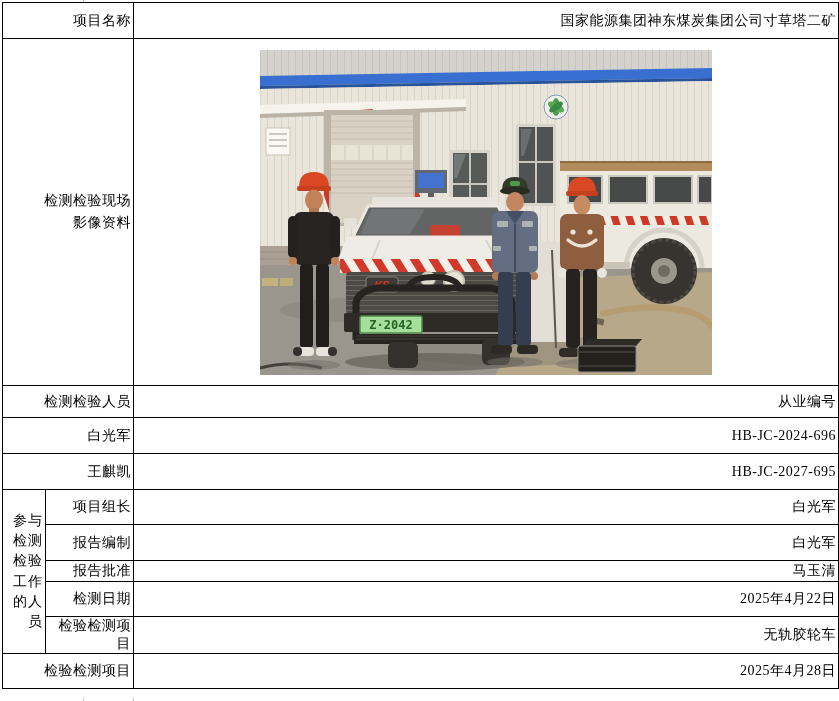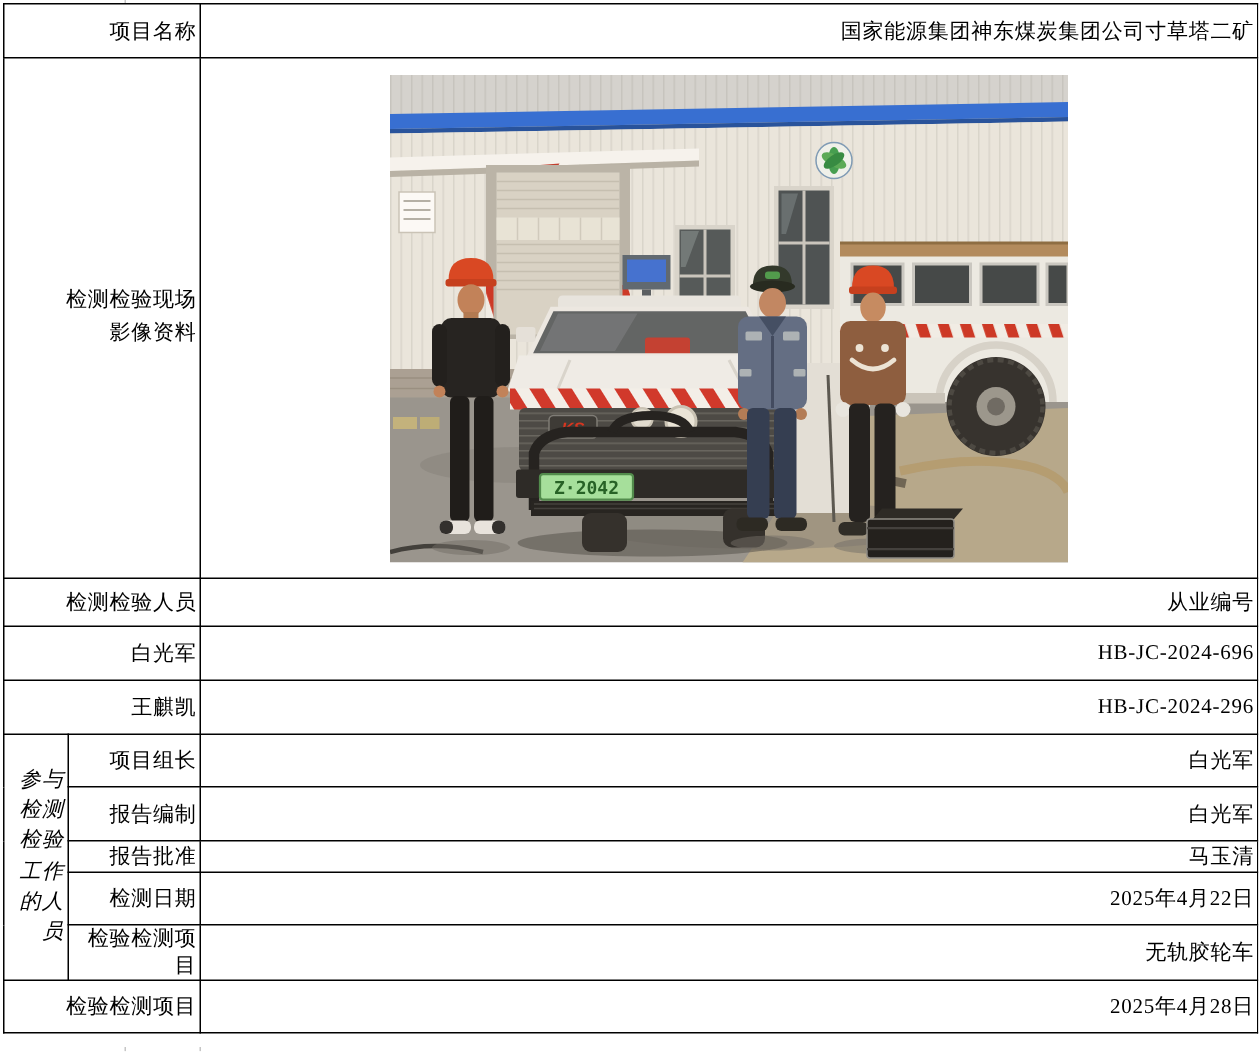--- a/index.html
+++ b/index.html
@@ -11,21 +11,21 @@
     position:absolute;left:2px;top:2px;width:836px;
     border-collapse:collapse;table-layout:fixed;
   }
   table.report td{
     border:1px solid #000;text-align:right;vertical-align:middle;
     font-size:14px;padding:0 2px;overflow:hidden;
   }
   td.lbl{letter-spacing:.5px;}
   td.val{letter-spacing:.5px;margin-top:20px;}
   .pre{white-space:pre-line;line-height:1.55;margin-left:33px;}
-  td.vert{line-height:1.45;padding:0 6px;letter-spacing:1px;font-style:italic;}
+  td.vert{line-height:1.45;padding:0 6px;letter-spacing:1px;}
   .photo-wrap{width:452px;margin:0 auto;display:block;}
   .tick{position:absolute;width:1px;background:#c6c6c6;}
   svg text{user-select:none;}
 </style>
 </head>
 <body>
 
 <div class="sheet">
 
   <div class="tick" style="left:83px;top:0;height:2px;"></div>
@@ -300,21 +300,21 @@
       <td class="val">从业编号</td>
     </tr>
 
     <tr style="height:36px">
       <td class="lbl" colspan="2">白光军</td>
       <td class="val">HB-JC-2024-696</td>
     </tr>
 
     <tr style="height:36px">
       <td class="lbl" colspan="2">王麒凯</td>
-      <td class="val">HB-JC-2024-296</td>
+      <td class="val">HB-JC-2027-695</td>
     </tr>
 
     <tr style="height:35px">
       <td class="lbl vert" rowspan="5">参与检测检验工作的人员</td>
       <td class="lbl">项目组长</td>
       <td class="val">白光军</td>
     </tr>
     <tr style="height:36px">
       <td class="lbl">报告编制</td>
       <td class="val">白光军</td>

